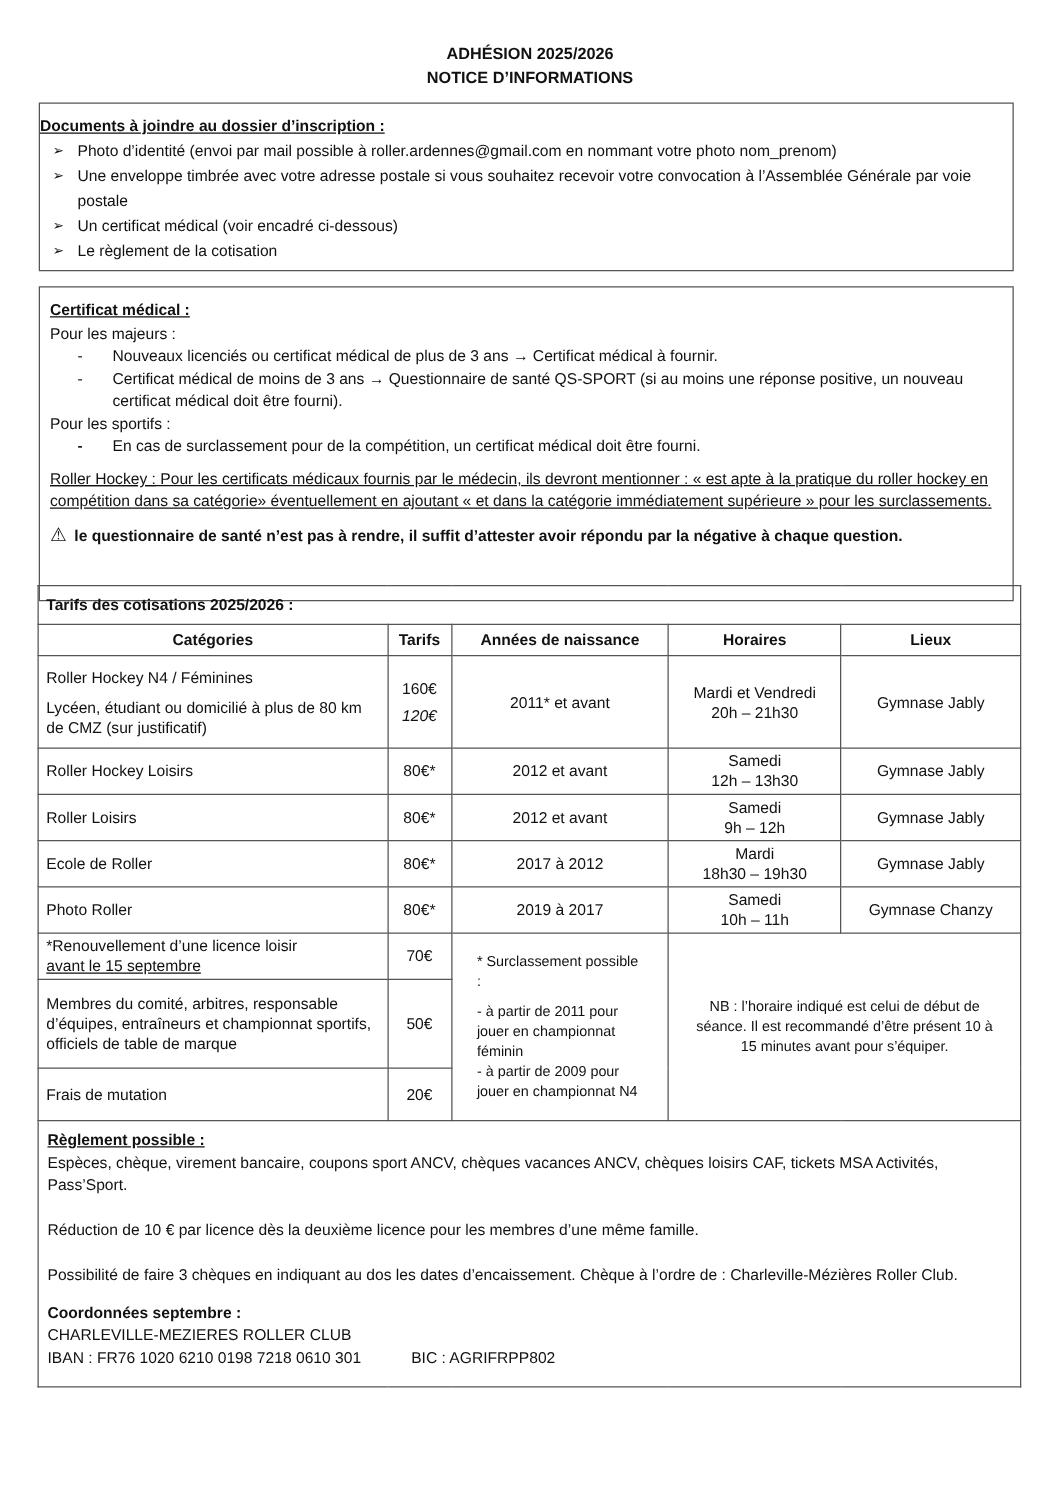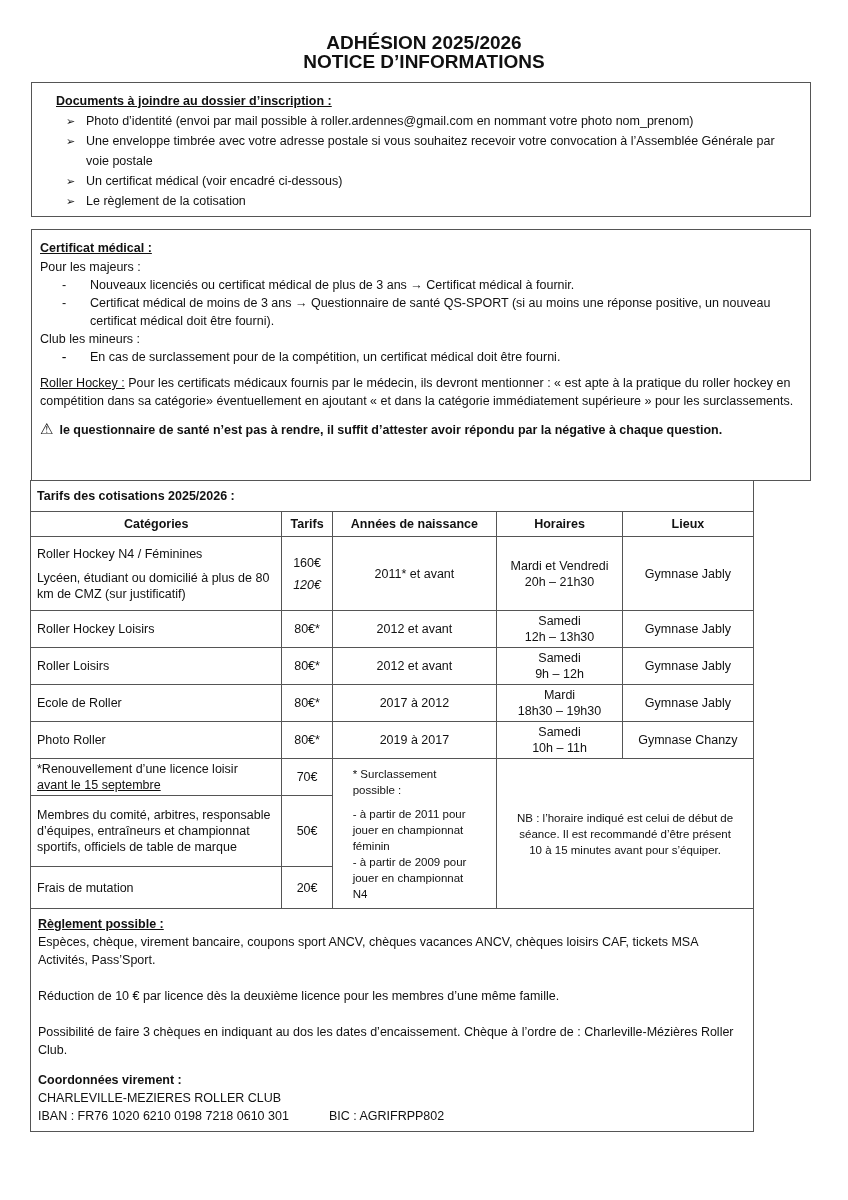--- a/index.html
+++ b/index.html
@@ -1,33 +1,33 @@
 <!DOCTYPE html>
 <html><head>
 <meta charset="utf-8">
 <style>
   html, body { margin:0; padding:0; background:#fff; }
   body { width:848px; height:1200px; position:relative; font-family:"Liberation Sans", sans-serif; color:#111; font-size:12.5px; }
-  .title { position:absolute; top:33px; left:0; width:848px; text-align:center; font-weight:bold; font-size:19px; line-height:19px; }
+  .title { position:absolute; top:33px; left:0; width:848px; text-align:center; font-weight:bold; font-size:13px; line-height:19px; }
   .box { position:absolute; left:31px; width:780px; border:1.5px solid #555; box-sizing:border-box; }
-  .box1 { top:82px; height:135px; padding:8px 24px; }
+  .box1 { top:82px; height:135px; padding:8px 0; }
   .box2 { top:229px; height:252px; padding:8px 8px; }
   .heading { font-weight:bold; text-decoration:underline; line-height:20px; }
   .bullets { list-style:none; margin:0; padding:0 0 0 10px; }
   .bullets li { position:relative; padding-left:20px; line-height:20px; }
   .bullets li .arrow { position:absolute; left:0; top:0; font-size:11px; }
   .line { line-height:18px; }
   .dash { list-style:none; margin:0; padding:0 0 0 22px; }
   .dash li { position:relative; padding-left:28px; line-height:18px; }
   .dash li .d { position:absolute; left:0; top:0; }
-  .para { line-height:18px; margin-top:8px; }
+  .para { line-height:18px; margin-top:8px;text-decoration:underline; }
   .u { text-decoration:underline; }
   .warn { margin-top:10px; font-weight:bold; line-height:18px; }
   .warn .w { font-weight:normal; font-size:15px; margin-right:6px; }
-  table.tarifs { position:absolute; top:480px; left:30px; width:724px; border-collapse:collapse; font-size:12.5px; }
+  table.tarifs { position:absolute; top:468px; left:30px; width:787px; border-collapse:collapse; font-size:12.5px; }
   table.tarifs td { border:1.5px solid #555; padding:2px 6px; vertical-align:middle; line-height:16px; }
   .c { text-align:center; }
   .th { font-weight:bold; text-align:center; height:20px; }
   .ttl { font-weight:bold; height:26px; }
   .small { font-size:11.5px; }
   .reglement td { vertical-align:top !important; padding:6px 7px !important; }
   .reg p { margin:0; line-height:18px; }
   .it { font-style:italic;text-align:center; }
 </style>
 </head>
@@ -48,21 +48,21 @@
   </ul>
 </div>
 
 <div class="box box2">
   <div class="heading">Certificat médical :</div>
   <div class="line">Pour les majeurs :</div>
   <ul class="dash">
     <li><span class="d">-</span><span>Nouveaux licenciés ou certificat médical de plus de 3 ans → Certificat médical à fournir.</span></li>
     <li><span class="d">-</span><span>Certificat médical de moins de 3 ans → Questionnaire de santé QS-SPORT (si au moins une réponse positive, un nouveau certificat médical doit être fourni).</span></li>
   </ul>
-  <div class="line">Club les mineurs :</div>
+  <div class="line">Pour les sportifs :</div>
   <ul class="dash">
     <li><span class="d">-</span></li>
     <li><span class="d">-</span><span>En cas de surclassement pour de la compétition, un certificat médical doit être fourni.</span></li>
   </ul>
   <div class="para"><span class="u">Roller Hockey :</span><span> Pour les certificats médicaux fournis par le médecin, ils devront mentionner : « est apte à la pratique du roller hockey en compétition dans sa catégorie» éventuellement en ajoutant « et dans la catégorie immédiatement supérieure » pour les surclassements.</span></div>
   <div class="warn"><span class="w">⚠</span><span>le questionnaire de santé n’est pas à rendre, il suffit d’attester avoir répondu par la négative à chaque question.</span></div>
 </div>
 
 <table class="tarifs">
   <colgroup>
@@ -159,19 +159,19 @@
   <tr style="height:42px">
     <td>Frais de mutation</td>
     <td class="c">20€</td>
   </tr>
   <tr class="reglement">
     <td colspan="5" class="reg" style="height:200px">
       <p class="heading">Règlement possible :</p>
       <p>Espèces, chèque, virement bancaire, coupons sport ANCV, chèques vacances ANCV, chèques loisirs CAF, tickets MSA Activités, Pass’Sport.</p>
       <p style="margin-top:18px">Réduction de 10 € par licence dès la deuxième licence pour les membres d’une même famille.</p>
       <p style="margin-top:18px">Possibilité de faire 3 chèques en indiquant au dos les dates d’encaissement. Chèque à l’ordre de : Charleville-Mézières Roller Club.</p>
-      <p style="margin-top:12px; font-weight:bold">Coordonnées virement :</p>
+      <p style="margin-top:12px; font-weight:bold">Coordonnées septembre :</p>
       <p>CHARLEVILLE-MEZIERES ROLLER CLUB</p>
       <p><span>IBAN : FR76 1020 6210 0198 7218 0610 301</span><span style="display:inline-block;width:40px"></span><span>BIC : AGRIFRPP802</span></p>
     </td>
   </tr>
 </tbody>
   </table>
 
 </body></html>

